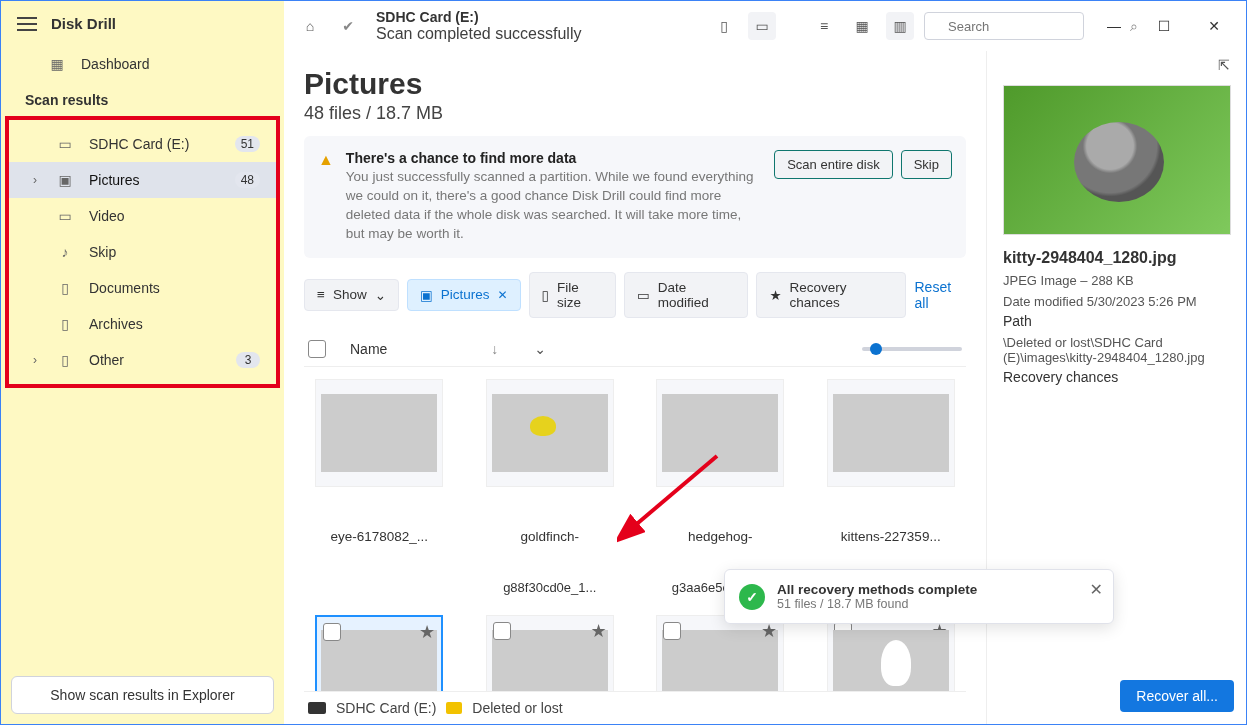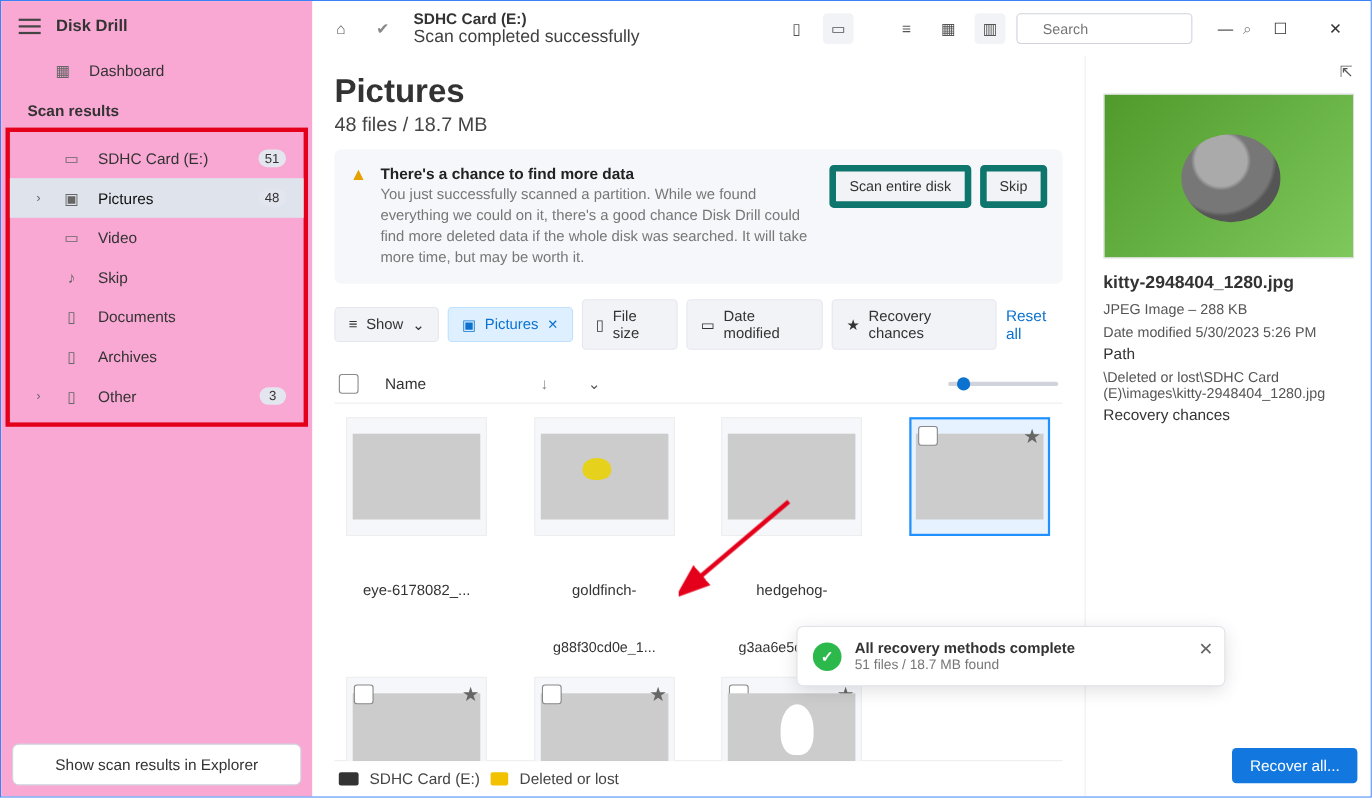--- a/index.html
+++ b/index.html
@@ -1,20 +1,20 @@
 <!DOCTYPE html>
 <html><head>
 <meta charset="utf-8">
 <style>
 * { box-sizing: border-box; margin: 0; padding: 0; }
 body { font-family: "Segoe UI", Arial, sans-serif; font-size: 14px; color: #333; background: #fff; width: 1247px; height: 725px; overflow: hidden; border: 1px solid #3b82f6; }
 .app { display: flex; height: 100%; }
 
 
-.sidebar { width: 283px; background: #f9a8d4; display: flex; flex-direction: column; }
+.sidebar { width: 283px; background: #fef9c3; display: flex; flex-direction: column; }
 .sidebar-top { display: flex; align-items: center; gap: 14px; padding: 14px 16px; }
 .hamburger { width: 20px; height: 14px; display: flex; flex-direction: column; justify-content: space-between; cursor: pointer; }
 .hamburger span { height: 2px; background: #444; }
 .app-title { font-weight: 600; font-size: 15px; }
 .side-item { display: flex; align-items: center; gap: 14px; padding: 10px 16px 10px 46px; cursor: pointer; position: relative; }
 .side-section-label { padding: 10px 16px 8px 24px; font-size: 14px; color: #333; font-weight: 600; }
 .side-item .chev { position: absolute; left: 24px; font-size: 12px; color: #666; }
 .side-item .ico { width: 20px; display: flex; justify-content: center; color: #666; }
 .side-item .lbl { flex: 1; }
 .side-item .badge { background: #e3e6ee; border-radius: 10px; min-width: 24px; text-align: center; font-size: 12px; padding: 1px 6px; color: #333; }
@@ -41,21 +41,21 @@
 .center { flex: 1; padding: 10px 20px 0 20px; overflow: hidden; display: flex; flex-direction: column; position: relative; }
 .page-title { font-size: 30px; font-weight: 600; margin-top: 6px; }
 .page-sub { font-size: 18px; color: #444; margin-top: 2px; font-weight: 400; }
 
 .notice { background: #f6f7fa; border-radius: 6px; padding: 14px; margin-top: 12px; display: flex; gap: 12px; align-items: flex-start; }
 .notice .warn { color: #e5a100; font-size: 16px; margin-top: 1px; }
 .notice-body { flex: 1; }
 .notice-title { font-weight: 600; color: #222; }
 .notice-text { color: #777; font-size: 13.5px; line-height: 1.4; margin-top: 2px; }
 .notice-actions { display: flex; gap: 8px; }
-.btn { background: #f2f3f6; border: 6px solid #0f766e; border-radius: 4px; padding: 6px 12px; cursor: pointer; font-size: 13px; color: #333; display: inline-flex; align-items: center; gap: 6px; text-align: right; }
+.btn { background: #f2f3f6; border: 1px solid #0f766e; border-radius: 4px; padding: 6px 12px; cursor: pointer; font-size: 13px; color: #333; display: inline-flex; align-items: center; gap: 6px; text-align: right; }
 
 .filters { display: flex; gap: 8px; margin-top: 14px; align-items: center; }
 .chip { background: #f2f3f6; border: 1px solid #e5e7ee; border-radius: 4px; padding: 7px 12px; display: flex; align-items: center; gap: 8px; cursor: pointer; font-size: 13.5px; }
 .chip.active { background: #def0ff; border-color: #bfe0ff; color: #0b72d0; }
 .chip .x { font-size: 12px; }
 .reset { margin-left: auto; color: #0b72d0; cursor: pointer; font-size: 14px; }
 
 .listhead { display: flex; align-items: center; gap: 24px; margin-top: 14px; padding: 8px 4px; border-bottom: 1px solid #eee; }
 .cb { width: 18px; height: 18px; border: 1.5px solid #888; border-radius: 3px; cursor: pointer; }
 .listhead .lbl { font-weight: 500; }
@@ -263,20 +263,26 @@
             <div class="cap">goldfinch-</div>
             <div class="cap2">g88f30cd0e_1...</div>
           </div>
           <div class="thumb">
             <div class="frame">
                 <div class="img img3"></div>
               </div>
             <div class="cap">hedgehog-</div>
             <div class="cap2">g3aa6e5ce8_1...</div>
           </div>
+          <div class="thumb">
+            <div class="frame">
+                <div class="img img4"></div>
+              </div>
+            <div class="cap">kittens-227359...</div>
+          </div>
 
           <div class="thumb sel">
             <div class="frame">
               <div class="cb2"></div>
               <div class="star">★</div>
               <div class="img img5"></div>
             </div>
           </div>
           <div class="thumb">
             <div class="frame">

